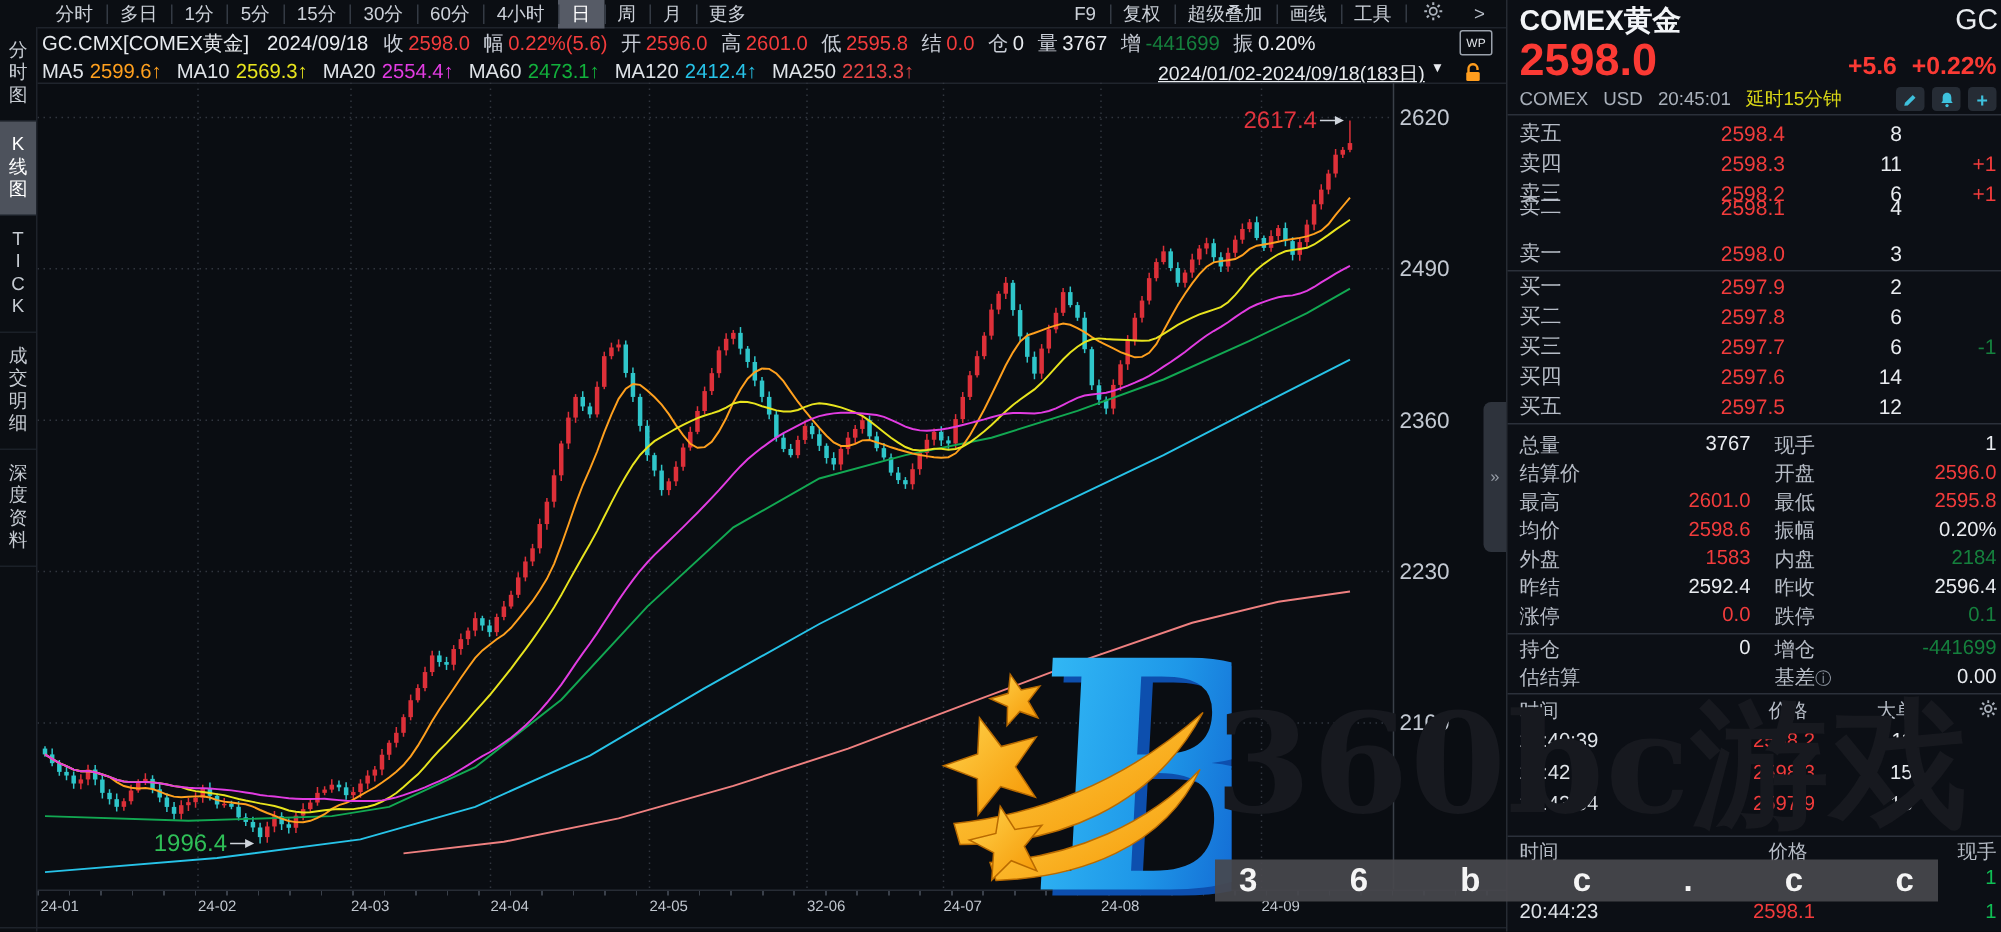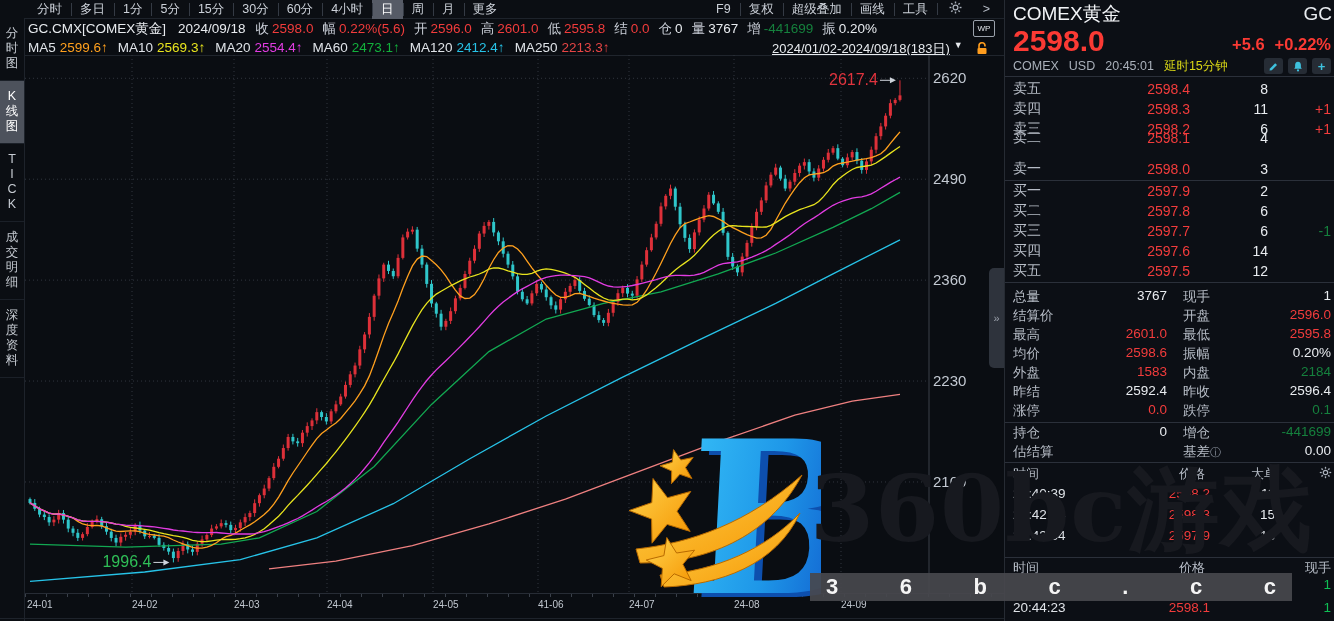--- a/index.html
+++ b/index.html
@@ -46,21 +46,21 @@
   .xaxis .ticks{position:absolute;left:0;top:0;width:100%;height:3px;
      background-image:repeating-linear-gradient(90deg,#3a404a 0 1px,transparent 1px 21px);}
   .xlab{position:absolute;top:5px;}
   .bottom-line{position:absolute;left:0;top:618px;width:1334px;height:1px;background:#1e232b;}
   .collapse-tab{position:absolute;left:989px;top:268px;width:15px;height:100px;background:#2e333c;
      border-radius:5px 0 0 5px;display:flex;align-items:center;justify-content:center;color:#9aa0aa;font-size:11px;z-index:5;}
 
   
   .rpanel{position:absolute;left:1004px;top:0;width:330px;height:621px;background:#0c0f15;border-left:1px solid #262b33;font-size:13.5px;}
   .rp-title-row{position:absolute;left:8px;right:3px;top:2px;height:23px;display:flex;justify-content:space-between;align-items:center;}
-  .rp-title{font-size:19px;font-weight:normal;color:#f2f4f7;}
+  .rp-title{font-size:19px;font-weight:bold;color:#f2f4f7;}
   .rp-code{font-size:19px;color:#e9ecf0;}
   .rp-price-row{position:absolute;left:8px;right:4px;top:25px;height:31px;display:flex;justify-content:space-between;align-items:flex-end;}
   .rp-price{font-size:30px;font-weight:bold;color:#fb3a34;line-height:30px;}
   .rp-chg{font-size:16.5px;font-weight:bold;color:#fb3a34;padding-bottom:2px;}
   .rp-chg span{margin-left:10px;}
   .rp-info-row{position:absolute;left:8px;right:4px;top:58px;height:16px;display:flex;align-items:center;font-size:12.5px;color:#a9b0ba;}
   .rp-info-row .seg{margin-right:10px;}
   .rp-icons{margin-left:auto;display:flex;gap:5px;}
   .icon-btn{width:19px;height:16px;background:#262c35;border-radius:3px;display:flex;align-items:center;justify-content:center;color:#3ec1dd;font-weight:bold;font-size:13px;line-height:13px;}
   .rp-div{position:absolute;left:0;width:330px;height:1px;background:#2b303a;}
@@ -597,21 +597,21 @@
         <text x="852.96" y="30.30851370851364" fill="#e1343e" font-size="16" text-anchor="end">2617.4</text>
       </svg>
   </div>
   <div class="xaxis" id="xaxis">
       <div class="ticks"></div>
       <div class="xlab" style="left: 2px;">24-01</div>
       <div class="xlab" style="left: 107px;">24-02</div>
       <div class="xlab" style="left: 209px;">24-03</div>
       <div class="xlab" style="left: 302px;">24-04</div>
       <div class="xlab" style="left: 408px;">24-05</div>
-      <div class="xlab" style="left: 513px;">41-06</div>
+      <div class="xlab" style="left: 513px;">32-06</div>
       <div class="xlab" style="left: 604px;">24-07</div>
       <div class="xlab" style="left: 709px;">24-08</div>
       <div class="xlab" style="left: 816px;">24-09</div>
     </div>
   <div class="bottom-line"></div>
   <div class="collapse-tab">»</div>
 
   <div class="rpanel">
     <div class="rp-title-row">
       <span class="rp-title">COMEX黄金</span>

